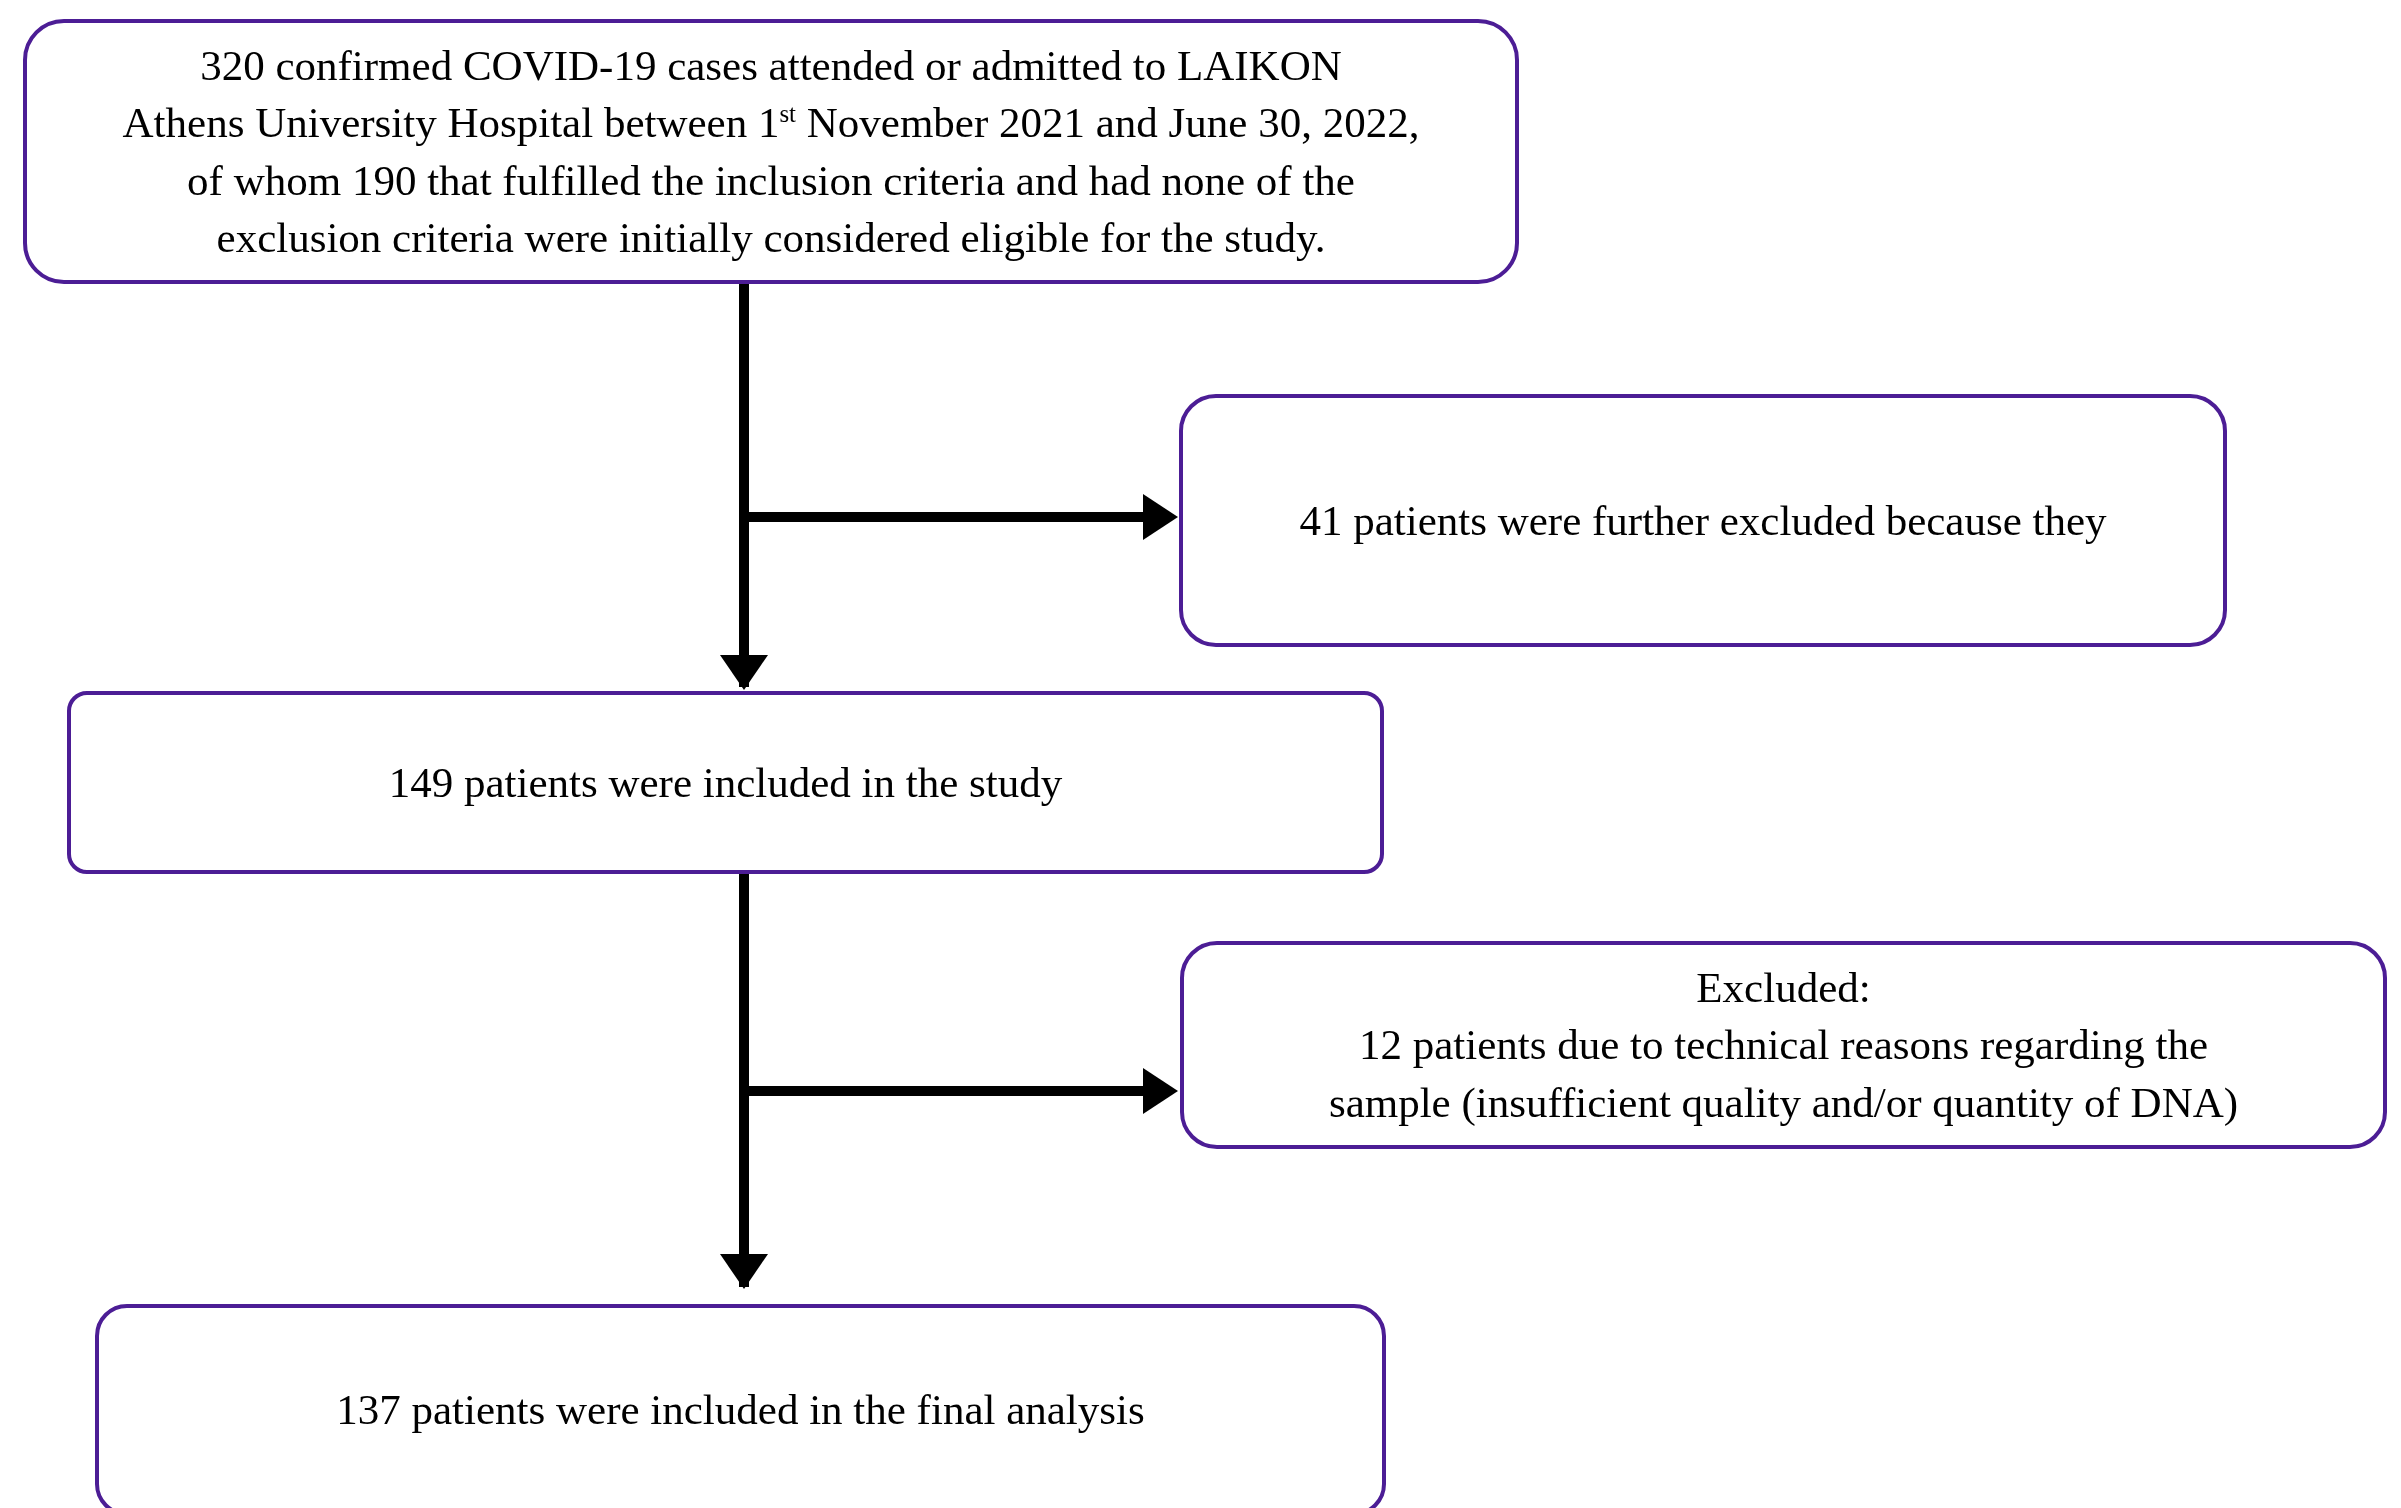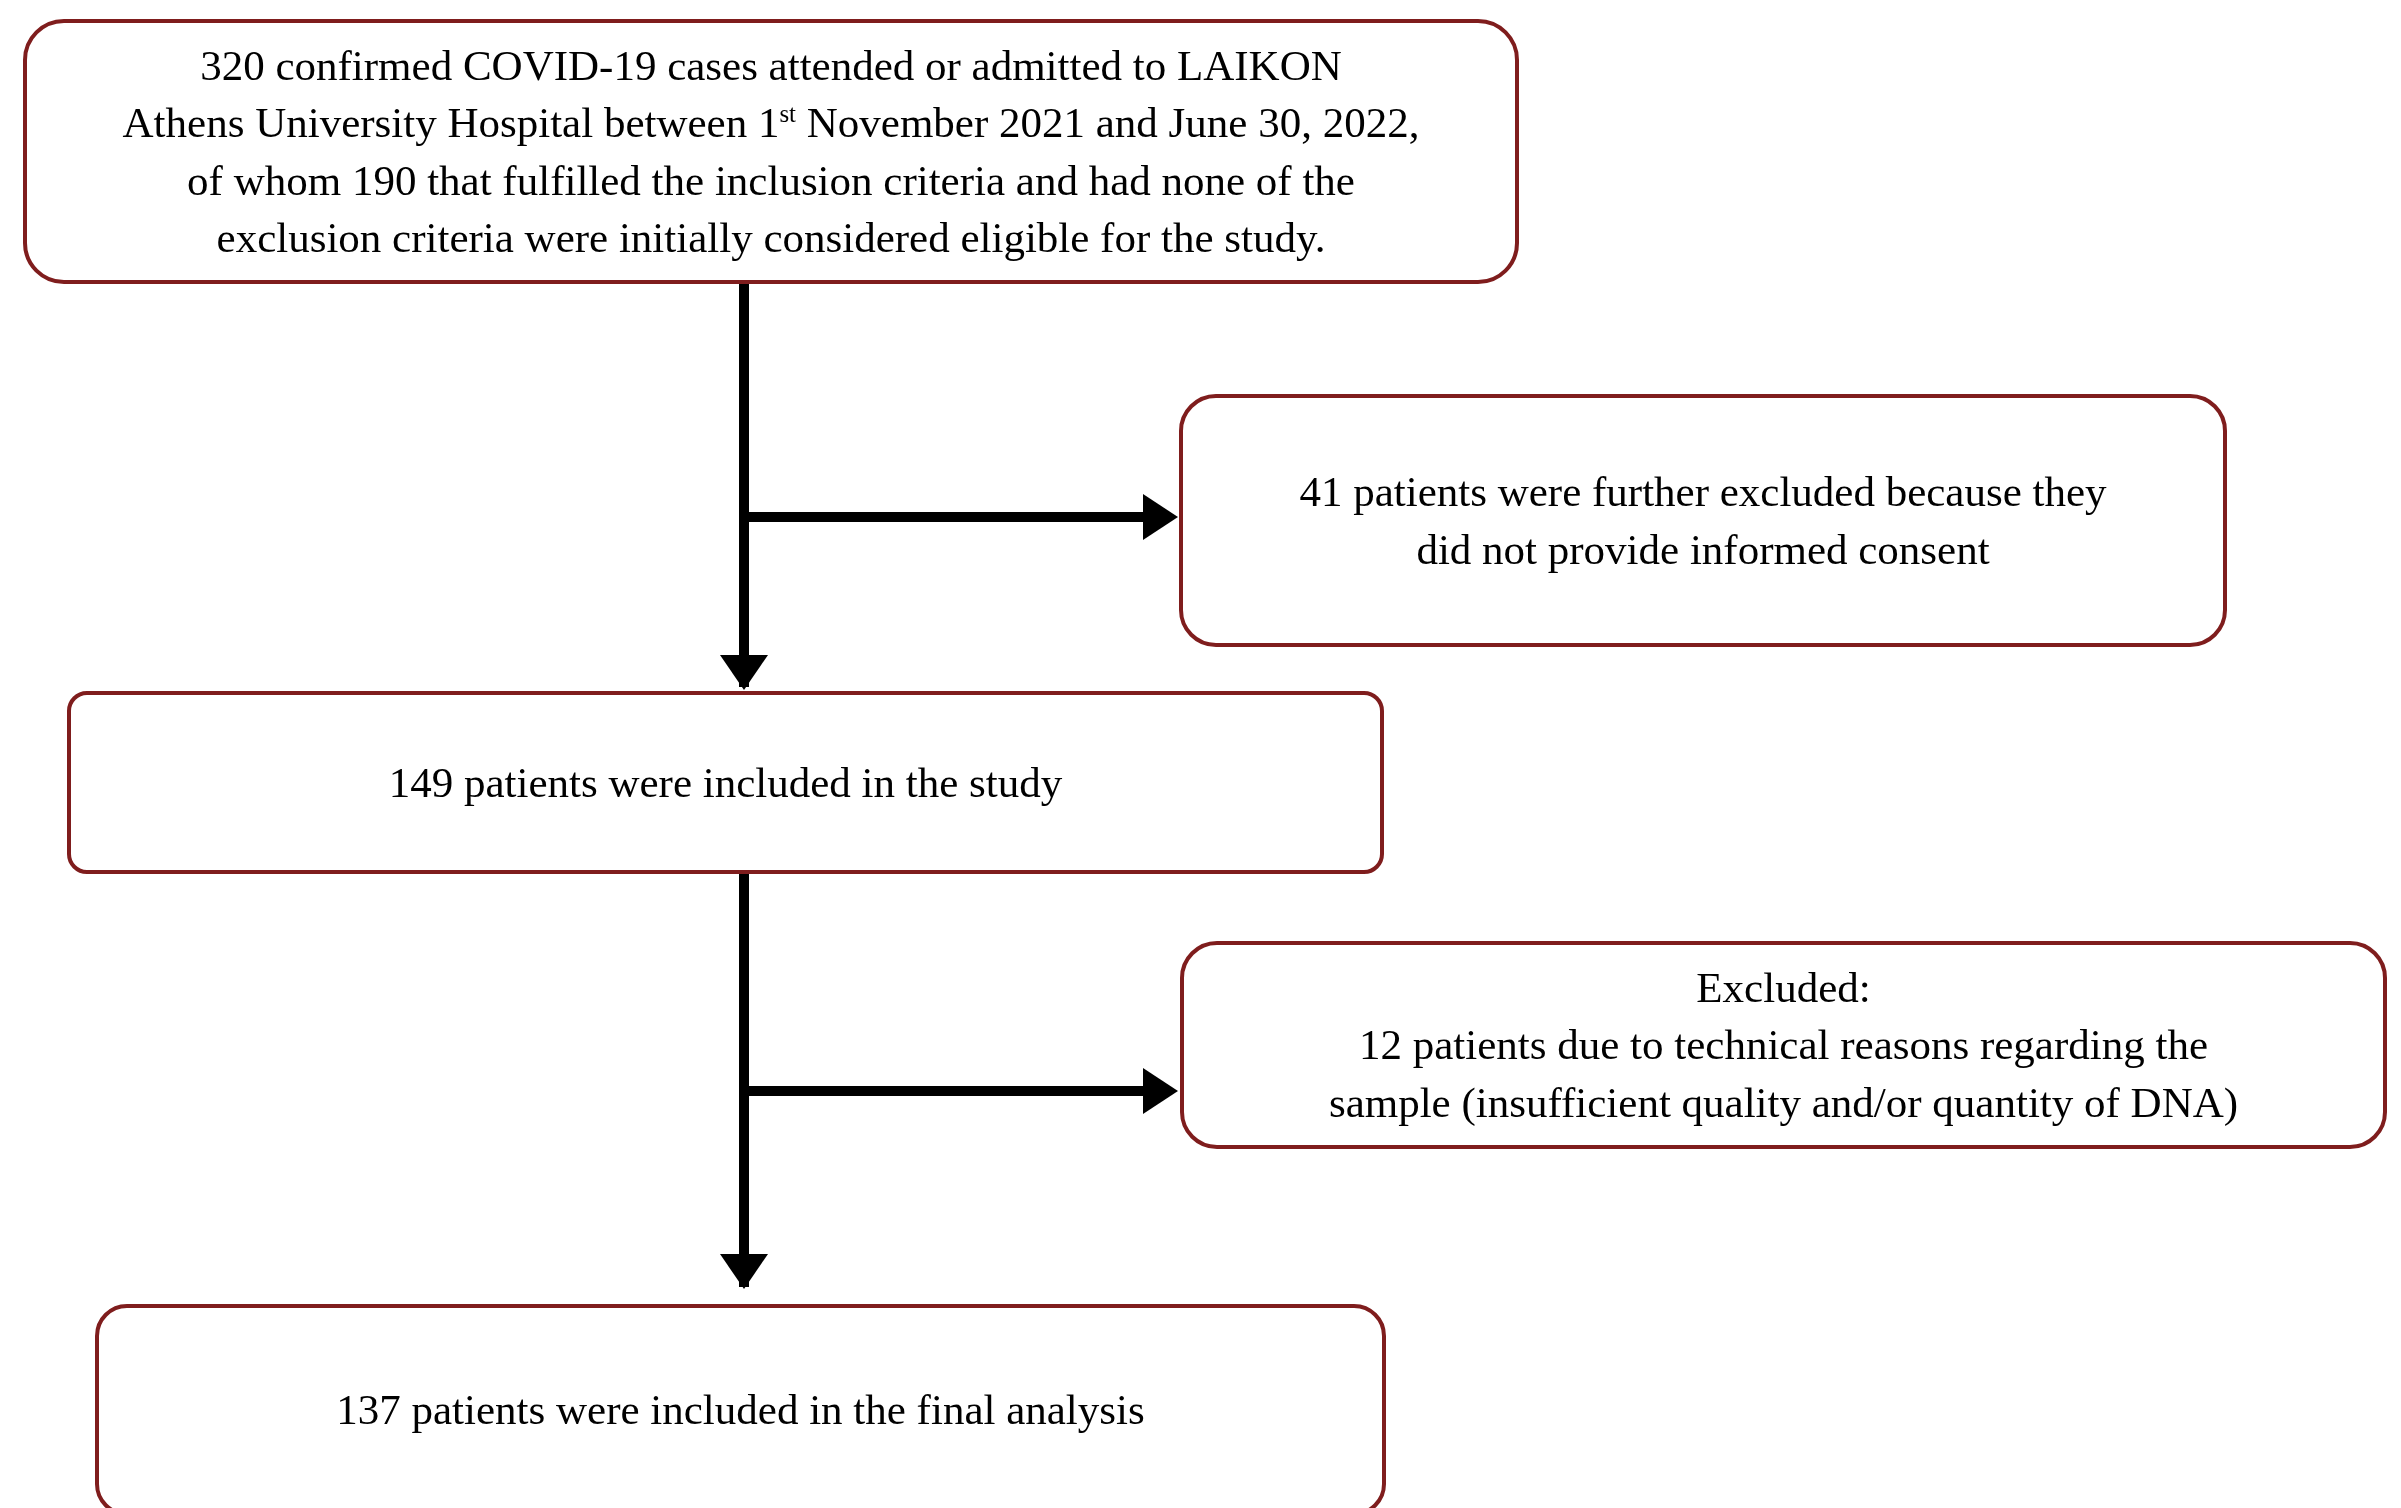--- a/index.html
+++ b/index.html
@@ -2,21 +2,21 @@
 <html style="font-size:9.1px"><head>
 <meta charset="utf-8">
 <style>
   html,body{margin:0;padding:0;background:#ffffff;}
   body{width:2401px;height:1508px;font-family:"Liberation Serif","DejaVu Serif",serif;color:#000;}
   #flow{position:relative;width:2401px;height:1508px;overflow:hidden;background:#fff;}
 
   .node{
     position:absolute;
     box-sizing:border-box;
-    border:4px solid #7f1d1d;
+    border:4px solid #4c1d95;
     border-radius:37px;
     background:#ffffff;
     display:flex;
     align-items:center;
     justify-content:center;
     text-align:center;
   }
   .node .txt{
     font-size:43px;
     line-height:1.33;
@@ -64,21 +64,21 @@
 </head>
 <body>
 
 <div id="flow">
 
   <div class="node" id="node-eligible">
     <div class="txt"><span>320 confirmed COVID-19 cases attended or admitted to LAIKON</span><br><span>Athens University Hospital  between 1</span><sup>st</sup><span> November 2021 and June 30, 2022,</span><br><span>of whom 190  that fulfilled the inclusion criteria and had none of the</span><br><span>exclusion  criteria were initially considered eligible for the study.</span></div>
   </div>
 
   <div class="node" id="node-excl-consent">
-    <div class="txt"><span>41 patients were further excluded because they</span><br><span>did not provide informed consent</span></div>
+    <div class="txt"><span>41 patients were further excluded because they</span><br></div>
   </div>
 
   <div class="node" id="node-included">
     <div class="txt"><span>149 patients were included in the study</span></div>
   </div>
 
   <div class="node" id="node-excl-tech">
     <div class="txt"><span>Excluded:</span><br><span>12 patients due to technical reasons regarding the</span><br><span>sample (insufficient quality and/or quantity of DNA)</span></div>
   </div>
 

